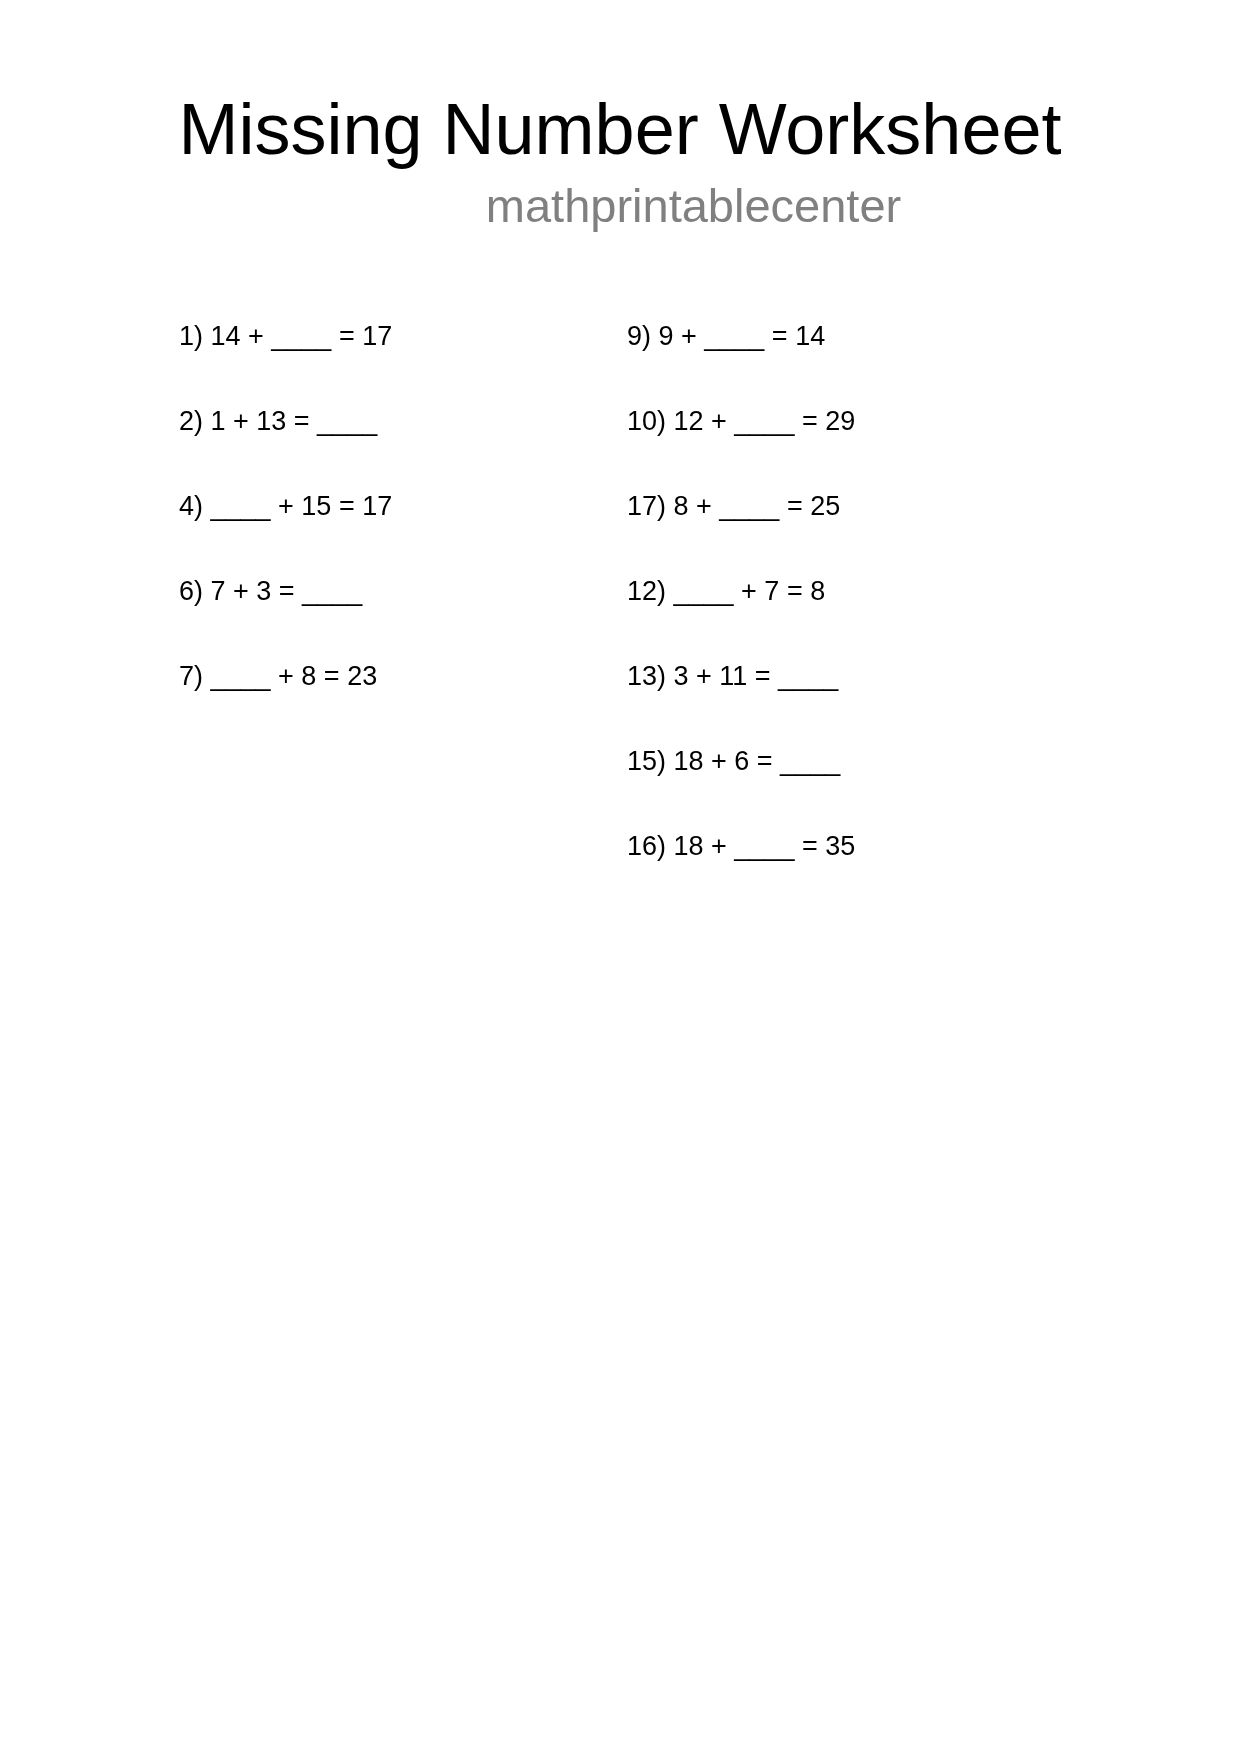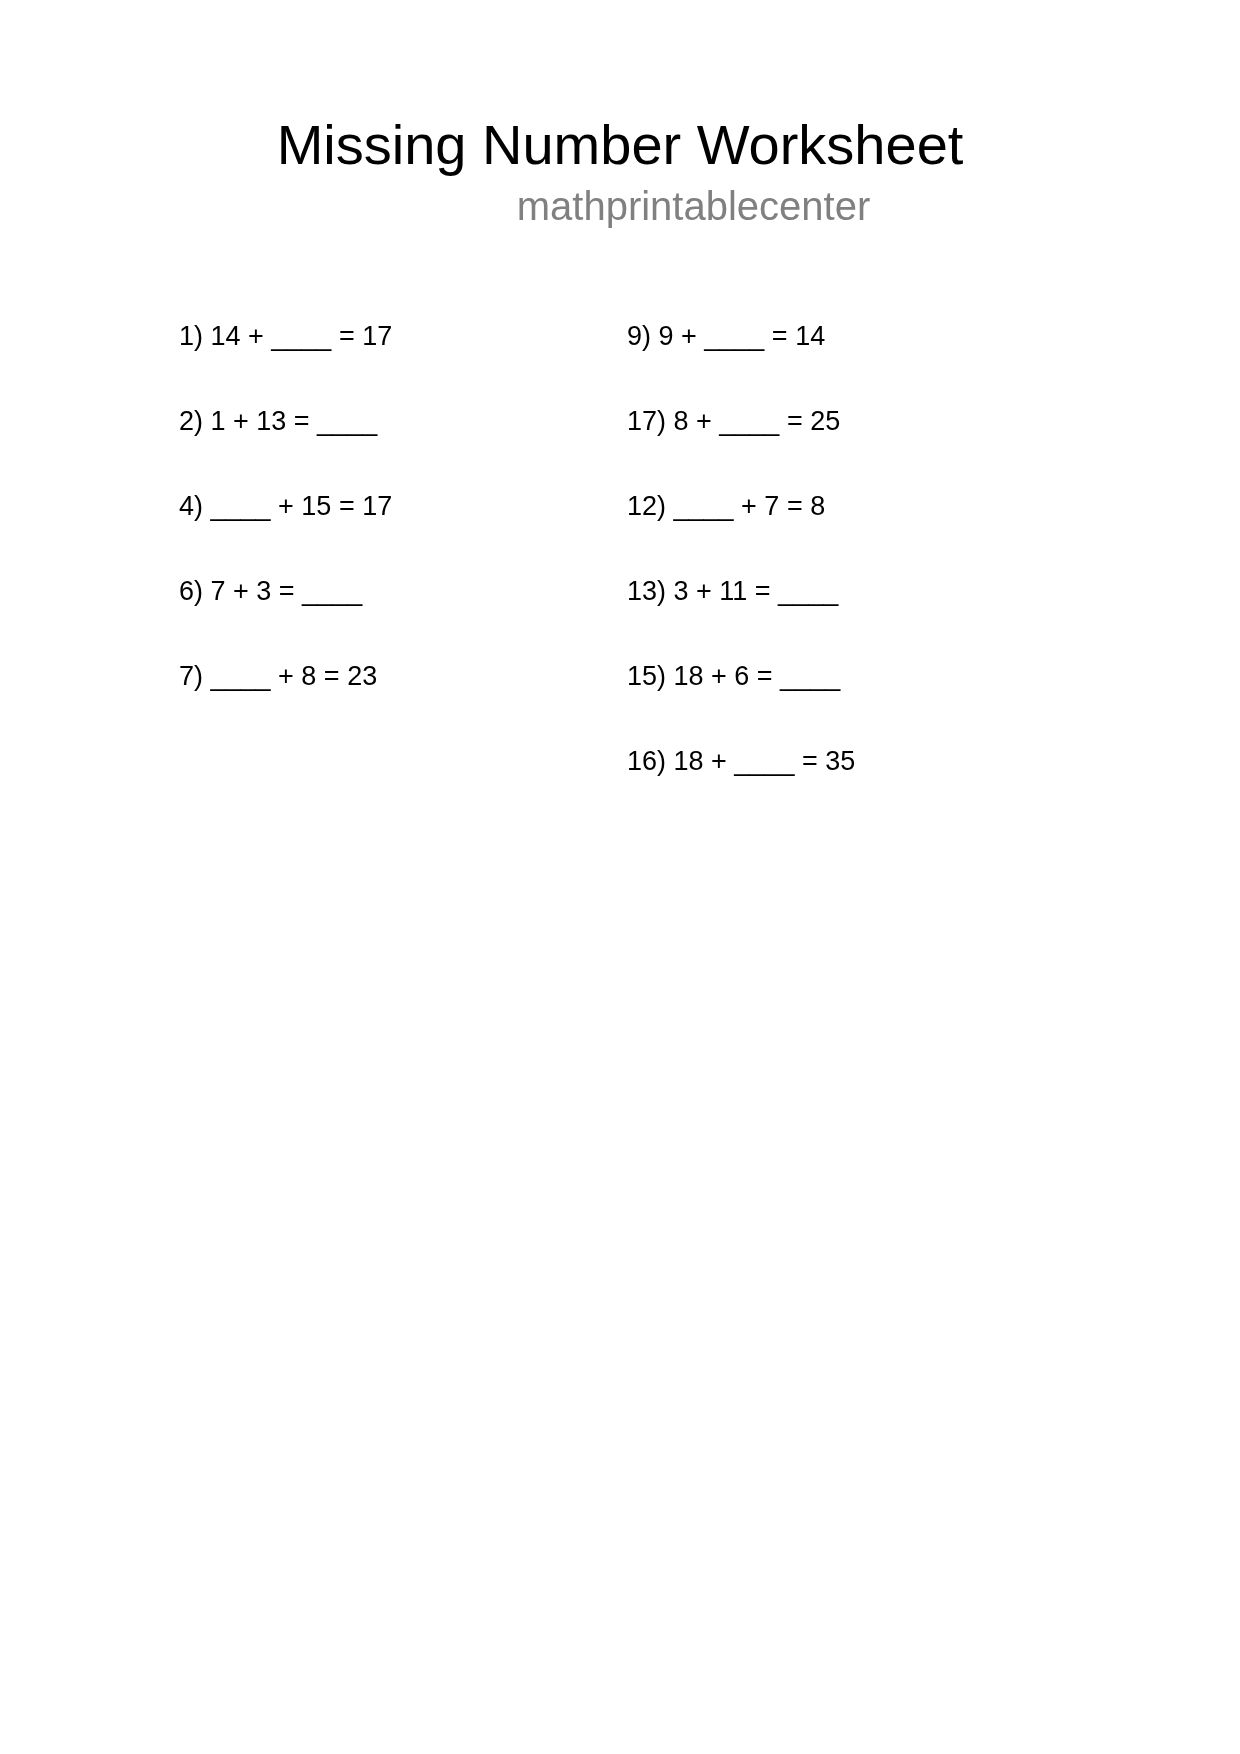--- a/index.html
+++ b/index.html
@@ -14,33 +14,32 @@
       overflow: hidden;
       font-family: "Liberation Sans", "DejaVu Sans", sans-serif;
       color: #000000;
     }
     .title {
       position: absolute;
       left: 0;
       width: 1240px;
       top: 96px;
       text-align: center;
-      font-size: 56px;
+      font-size: 72px;
       line-height: 66px;
       box-sizing: border-box;
       white-space: nowrap;
-      margin-top: 16px;
     }
     .subtitle {
       position: absolute;
       left: 0;
       width: 1240px;
       top: 183px;
       text-align: center;
-      font-size: 40px;
+      font-size: 47px;
       line-height: 46px;
       color: #808080;
       padding-left: 147px;
       box-sizing: border-box;
       white-space: nowrap;
     }
     .column {
       position: absolute;
       top: 311px;
     }
@@ -63,19 +62,20 @@
   <div class="column col-left">
     <div class="problem">1) 14 + ____ = 17</div>
     <div class="problem">2) 1 + 13 = ____</div>
     <div class="problem">4) ____ + 15 = 17</div>
     <div class="problem">6) 7 + 3 = ____</div>
     <div class="problem">7) ____ + 8 = 23</div>
   </div>
 
   <div class="column col-right">
     <div class="problem">9) 9 + ____ = 14</div>
+    <div class="problem">10) 12 + ____ = 29</div>
     <div class="problem">17) 8 + ____ = 25</div>
     <div class="problem">12) ____ + 7 = 8</div>
     <div class="problem">13) 3 + 11 = ____</div>
     <div class="problem">15) 18 + 6 = ____</div>
     <div class="problem">16) 18 + ____ = 35</div>
   </div>
 </div>
 
 </body></html>

